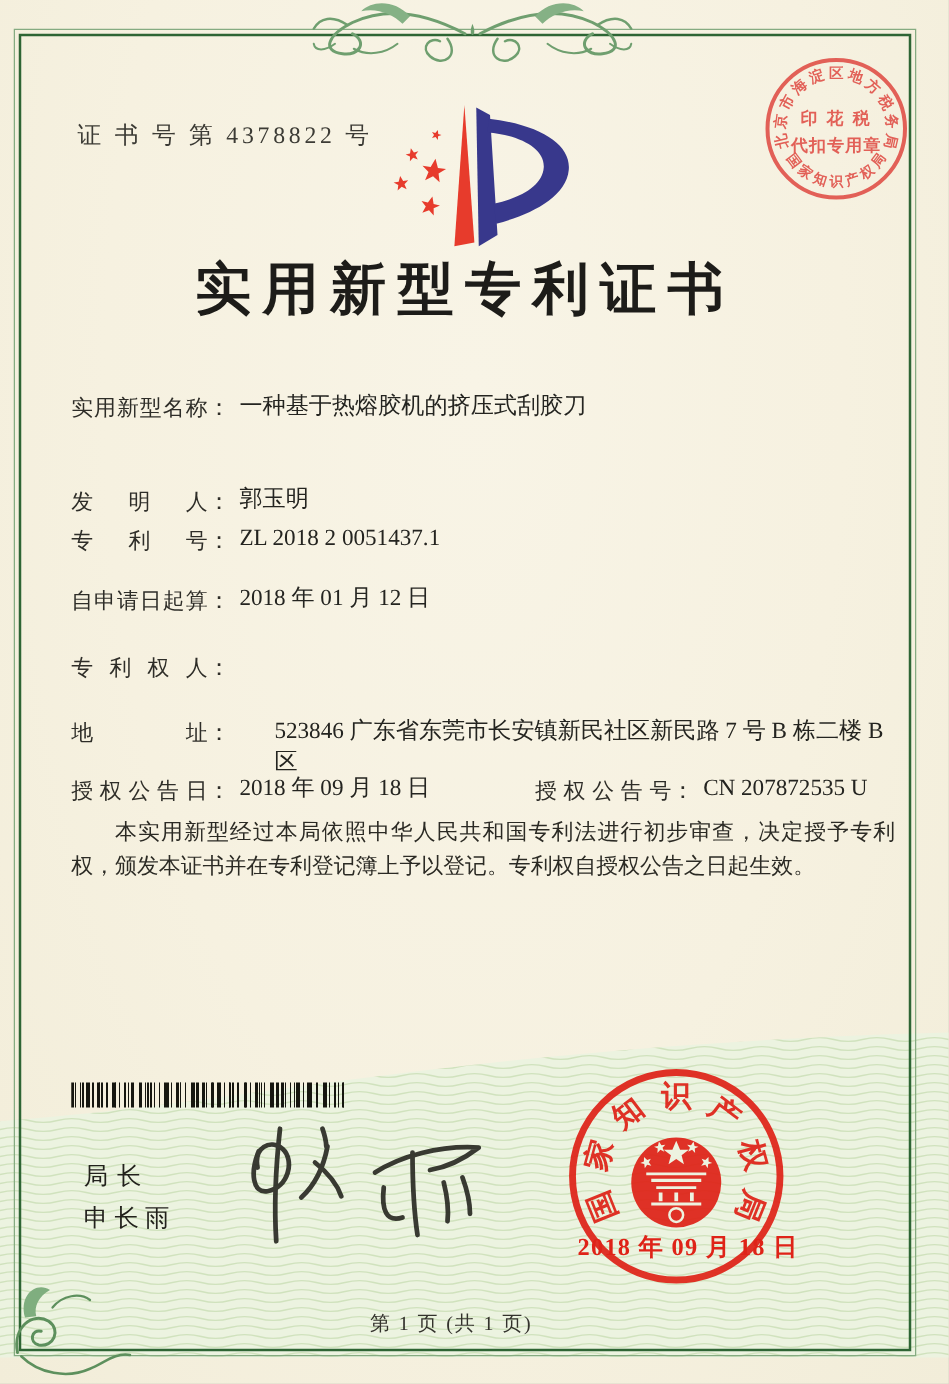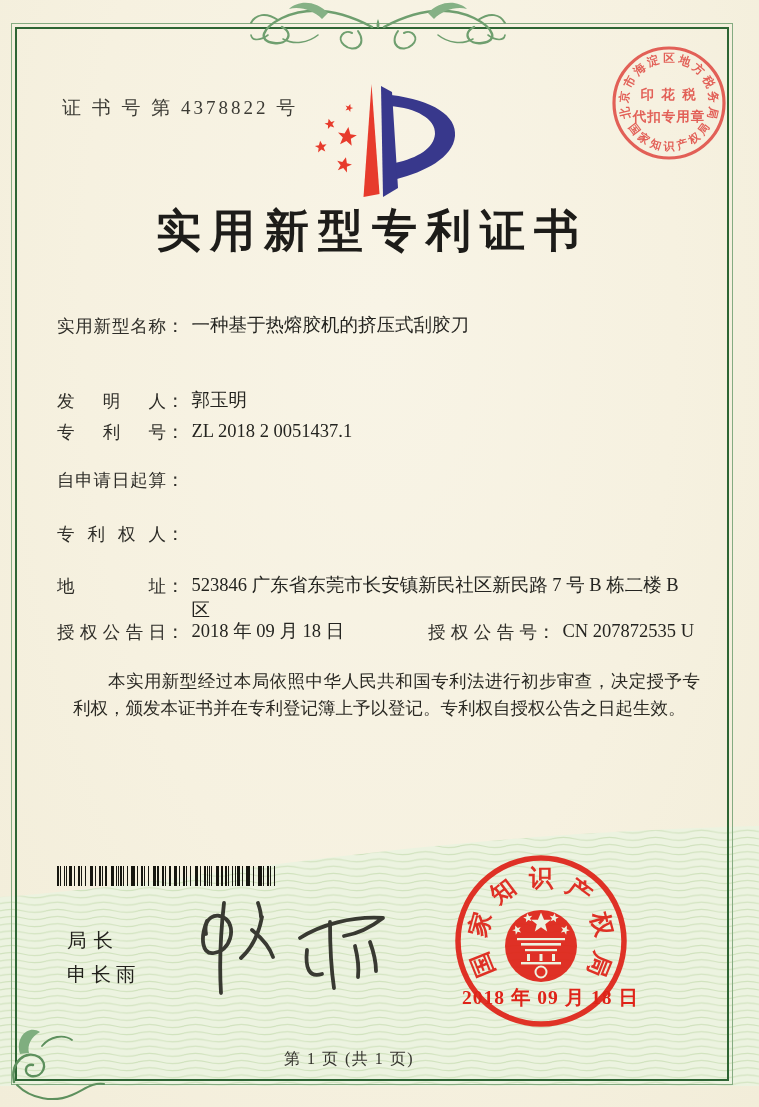--- a/index.html
+++ b/index.html
@@ -13,31 +13,31 @@
   .frame-inner{position:absolute;left:15px;top:27px;right:30px;bottom:26px;border:2.5px solid #2e6534;z-index:1;}
   .overlay-svg{position:absolute;left:0;top:0;z-index:2;pointer-events:none;}
   .txt{position:absolute;z-index:3;}
   .cert-no{left:62px;top:95px;font-size:19px;letter-spacing:3px;color:#3c3b35;}
   .title{left:0;top:201px;width:744px;text-align:center;font-size:45px;font-weight:bold;letter-spacing:9px;color:#1d1c19;}
   .frow{left:57px;width:662px;font-size:18.5px;display:flex;align-items:flex-start;z-index:3;position:absolute;}
   .frow.gz{left:428px;width:290px;}
   .flabel{flex:none;display:inline-block;width:109px;font-size:17.5px;text-align:justify;text-align-last:justify;padding-top:1px;color:#2e2d28;}
   .fcolon{flex:none;margin-right:7px;color:#2e2d28;}
   .fvalue{flex:1;line-height:25px;color:#242420;}
-  .addr .fvalue{max-width:505px;}
+  .addr .fvalue{max-width:505px;margin-left:28px;}
   .bodytext{left:57px;top:652px;width:659px;font-size:17.5px;line-height:26.5px;text-align:justify;color:#2b2a24;}
-  .bodytext p{margin:16px;text-indent:2em;}
+  .bodytext p{margin:0;text-indent:2em;}
   .barcode{left:57px;top:866px;width:221px;height:20px;z-index:3;
     background:
       repeating-linear-gradient(90deg,#16160f 0 2px,transparent 2px 3px,#16160f 3px 4px,transparent 4px 7px,#16160f 7px 8px,transparent 8px 12px,#16160f 12px 15px,transparent 15px 17px,#16160f 17px 18px,transparent 18px 21px),
       repeating-linear-gradient(90deg,transparent 0 9px,#16160f 9px 10px,transparent 10px 13px);}
   .officer-title{left:67px;top:927px;font-size:19.5px;letter-spacing:7px;color:#22211c;}
   .officer-name{left:67px;top:961px;font-size:19.5px;letter-spacing:5px;color:#22211c;}
   .seal-date{left:462px;top:984px;font-size:19.5px;font-weight:bold;color:#df2318;letter-spacing:1px;z-index:4;}
-  .footer{left:4px;top:1049px;width:690px;text-align:center;font-size:16px;letter-spacing:1.5px;color:#33322c;}
+  .footer{left:16px;top:1049px;width:690px;text-align:center;font-size:16px;letter-spacing:1.5px;color:#33322c;}
   svg text{font-family:"Liberation Serif", serif;}
 </style>
 </head>
 <body>
 
 <div class="page">
 
   <svg class="band-svg" width="759" height="1107" viewBox="0 0 759 1107">
     <defs>
       <pattern id="wv" width="46" height="7.2" patternUnits="userSpaceOnUse">
@@ -183,20 +183,21 @@
     <span class="fvalue">郭玉明</span>
   </div>
   <div class="frow" style="top:419px">
     <span class="flabel">专利号</span>
       <span class="fcolon">：</span>
     <span class="fvalue">ZL 2018 2 0051437.1</span>
   </div>
   <div class="frow" style="top:467px">
     <span class="flabel">自申请日起算</span>
       <span class="fcolon">：</span>
+    <span class="fvalue">2018 年 01 月 12 日</span>
   </div>
   <div class="frow" style="top:521px">
     <span class="flabel">专利权人</span>
       <span class="fcolon">：</span>
   </div>
   <div class="frow addr" style="top:573px">
     <span class="flabel">地址</span>
       <span class="fcolon">：</span>
     <span class="fvalue">523846 广东省东莞市长安镇新民社区新民路 7 号 B 栋二楼 B 区</span>
   </div>

